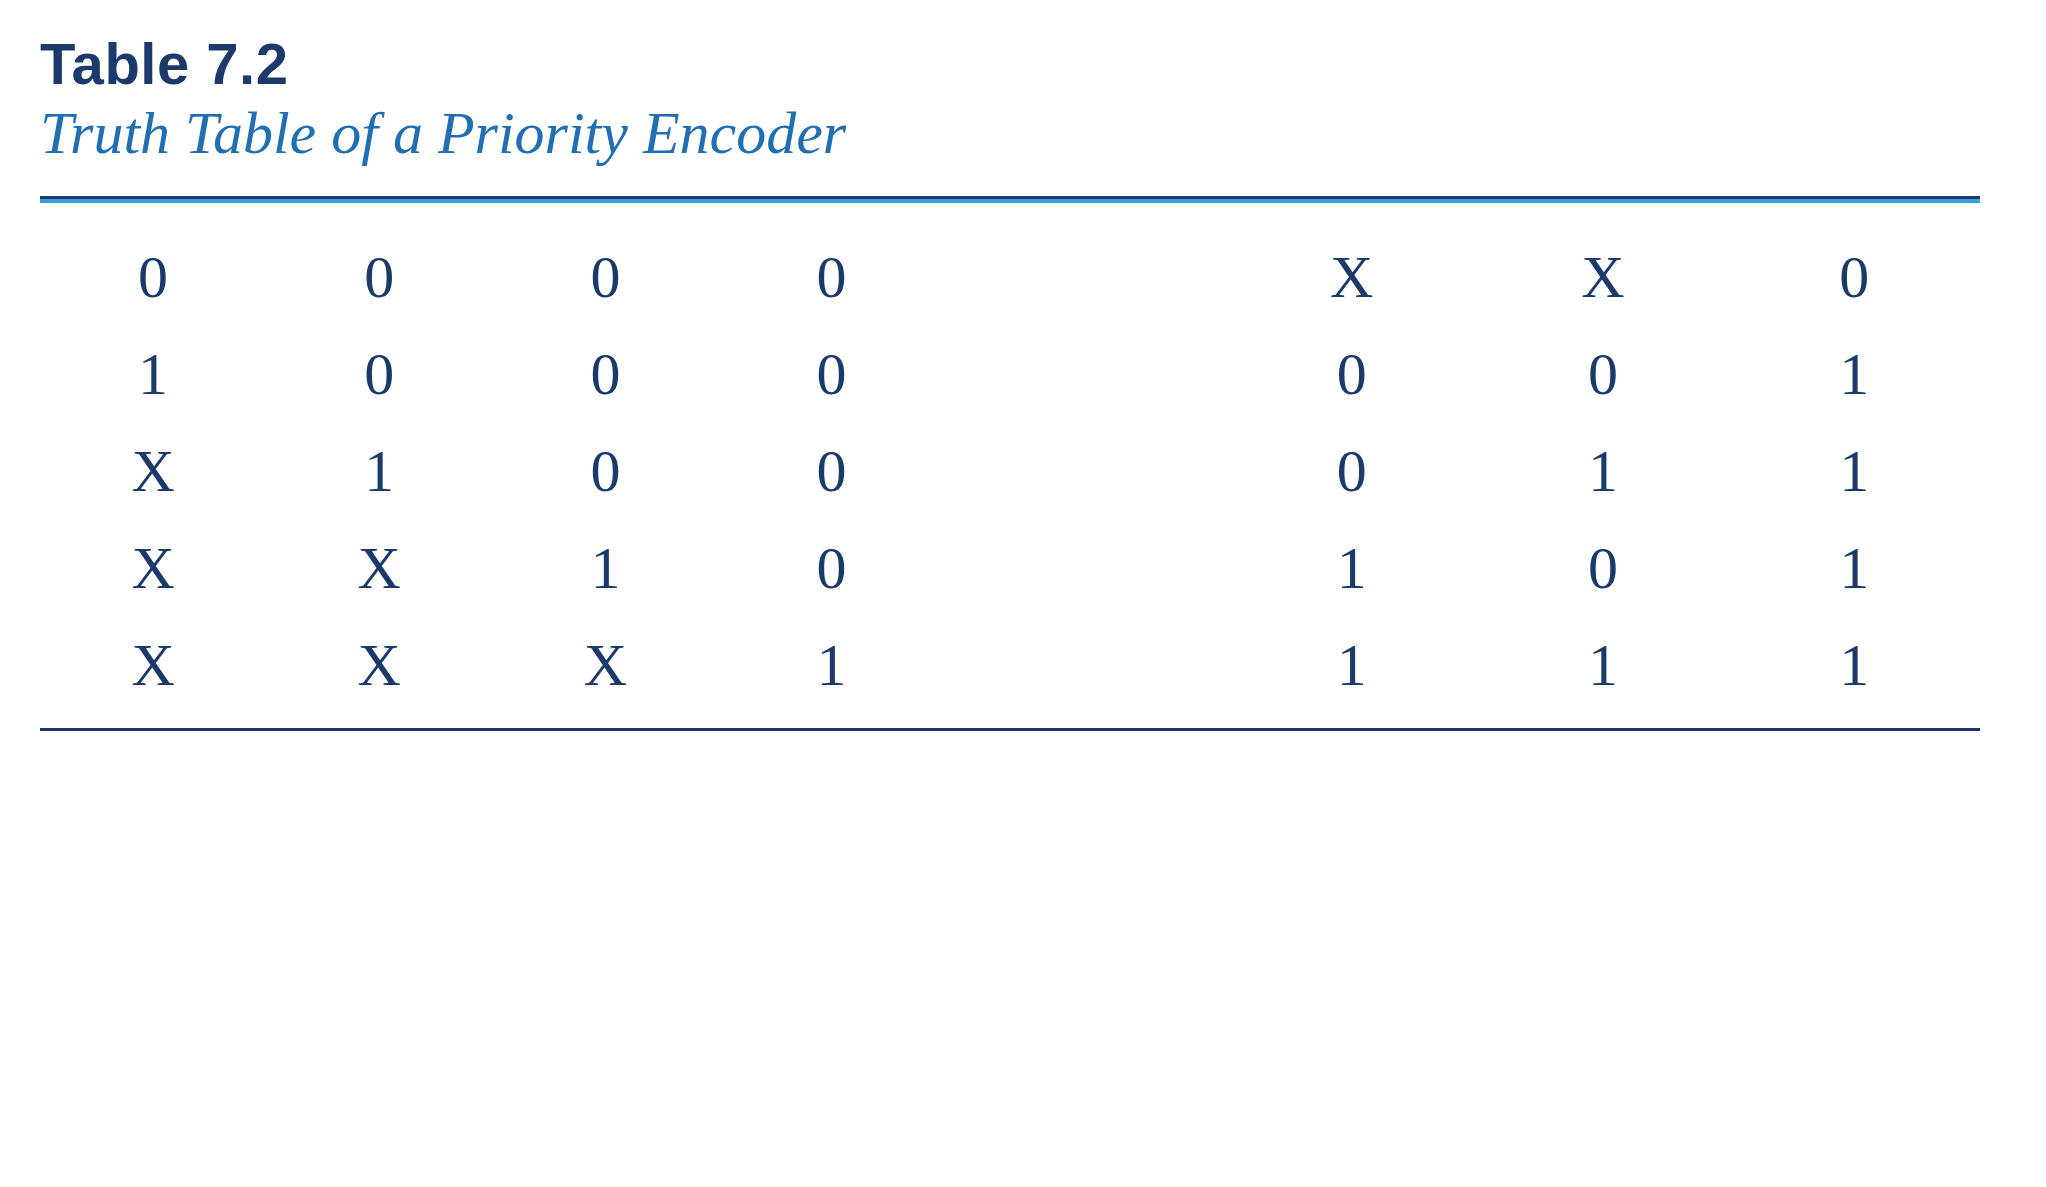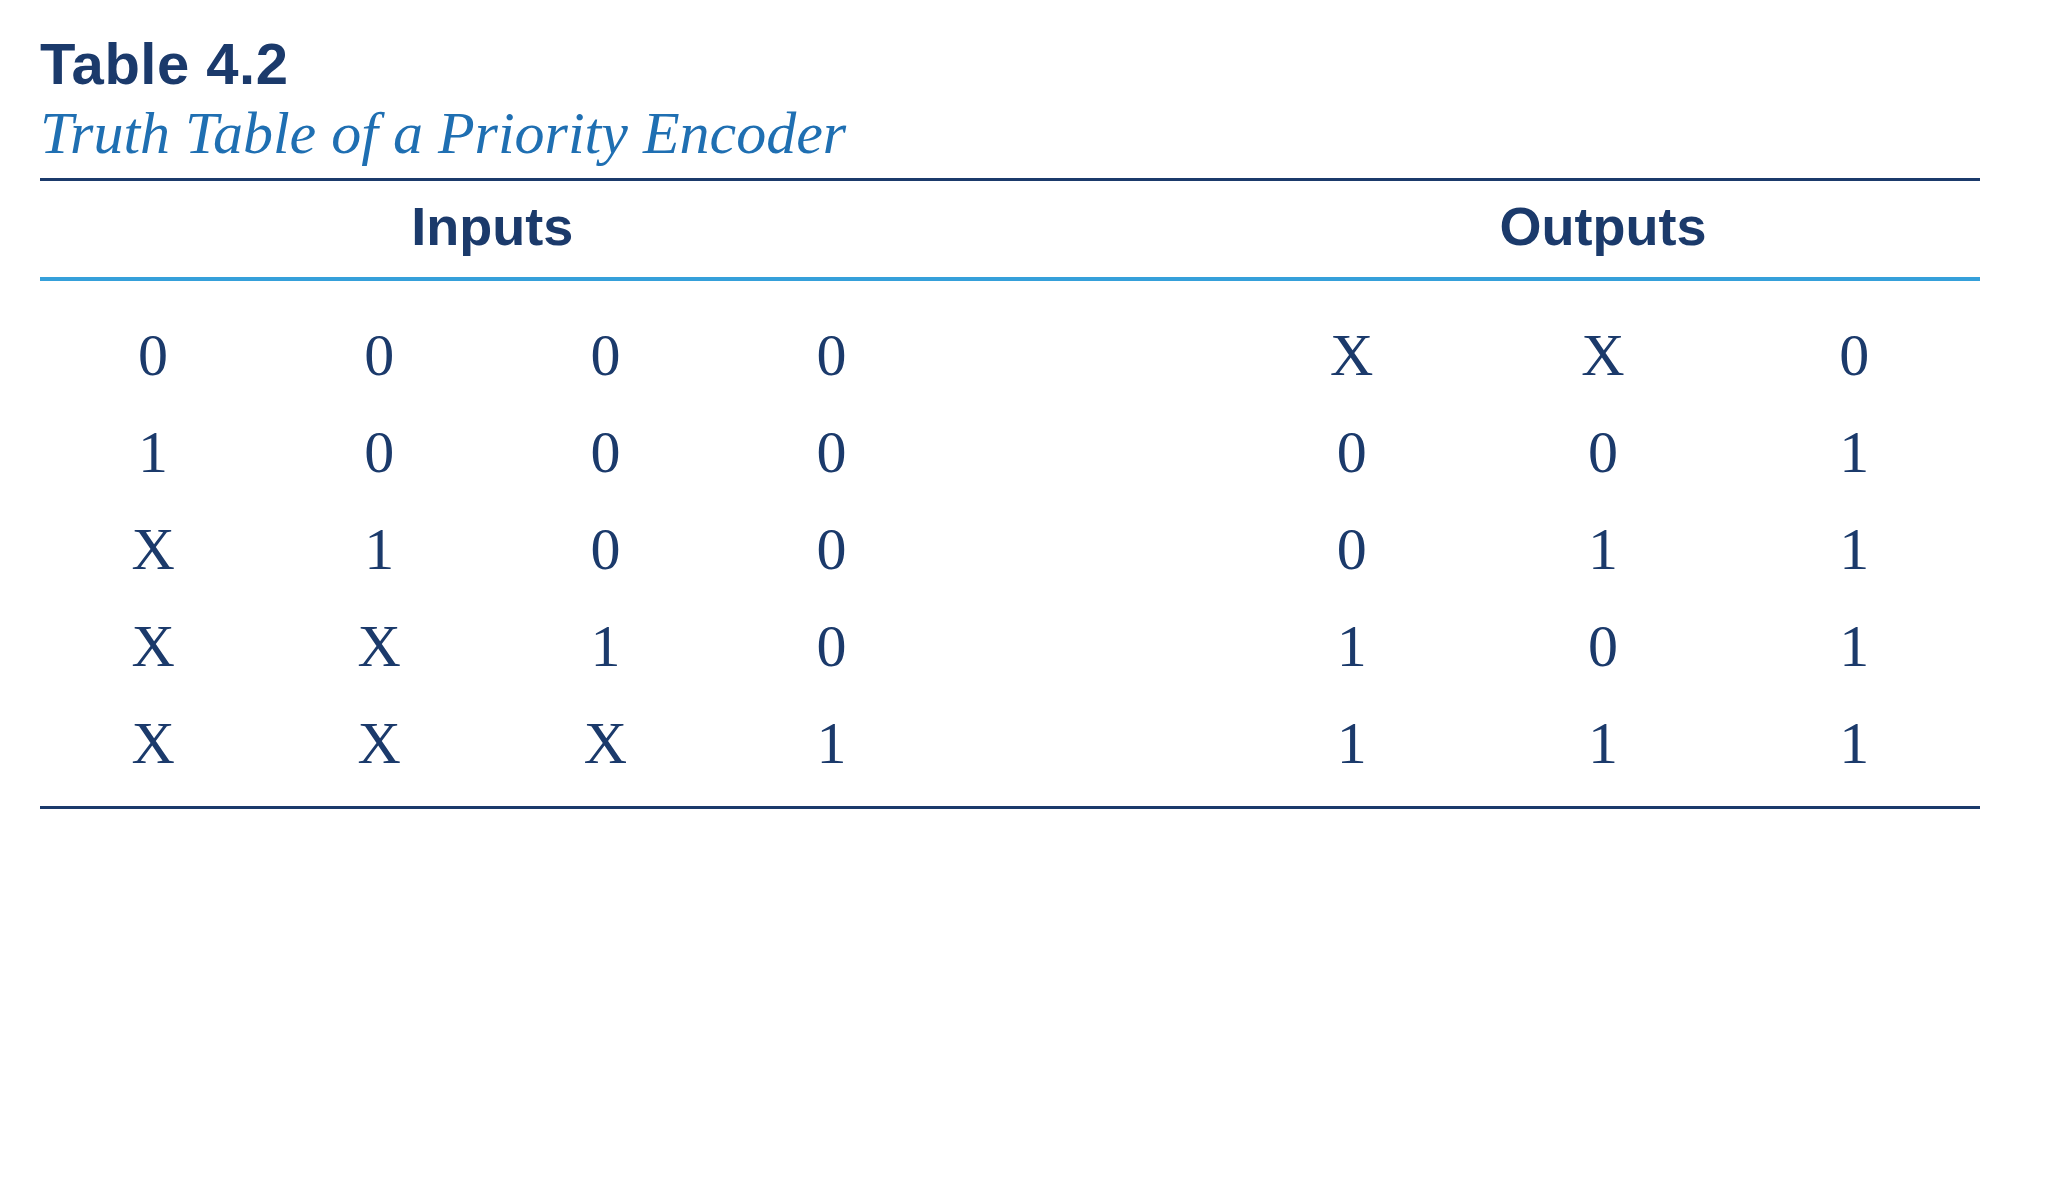--- a/index.html
+++ b/index.html
@@ -19,21 +19,21 @@
     font-weight: 700;
     font-size: 58px;
     margin: 0 0 2px 0;
     letter-spacing: 0.5px;
   }
   .table-title {
     font-family: "Times New Roman", Times, serif;
     font-style: italic;
     font-size: 60px;
     color: #1f6fb2;
-    margin: 0 0 10px 0;
+    margin: 0 0 28px 0;
   }
   table {
     border-collapse: collapse;
     width: 1940px;
     table-layout: fixed;
   }
   col.input   { width: 225px; }
   col.gap     { width: 280px; }
   col.output  { width: 250px; }
   col.outlast { width: 250px; }
@@ -85,45 +85,40 @@
     font-size: 60px;
     text-align: center;
     padding: 14px 0;
   }
   tr.first-data td { padding-top: 40px; }
   tr.last-data  td { padding-bottom: 28px; }
 </style>
 </head>
 <body>
 
-<div class="table-num">Table 4.2</div>
+<div class="table-num">Table 7.2</div>
 <div class="table-title">Truth Table of a Priority Encoder</div>
 
 <table>
   <colgroup>
     <col class="input">
       <col class="input">
       <col class="input">
       <col class="input">
     <col class="gap">
     <col class="output">
       <col class="output">
       <col class="outlast">
   </colgroup>
 
   <tbody>
       <tr class="top-rule">
         <td colspan="8"></td>
       </tr>
 
-  <tr class="grp-row">
-    <th colspan="4">Inputs</th>
-    <th class="gap"></th>
-    <th colspan="3">Outputs</th>
-  </tr>
 
 
   <tr class="blue-rule">
         <td colspan="8"></td>
       </tr>
 
   <tr class="first-data">
     <td>0</td>
     <td>0</td>
     <td>0</td>

